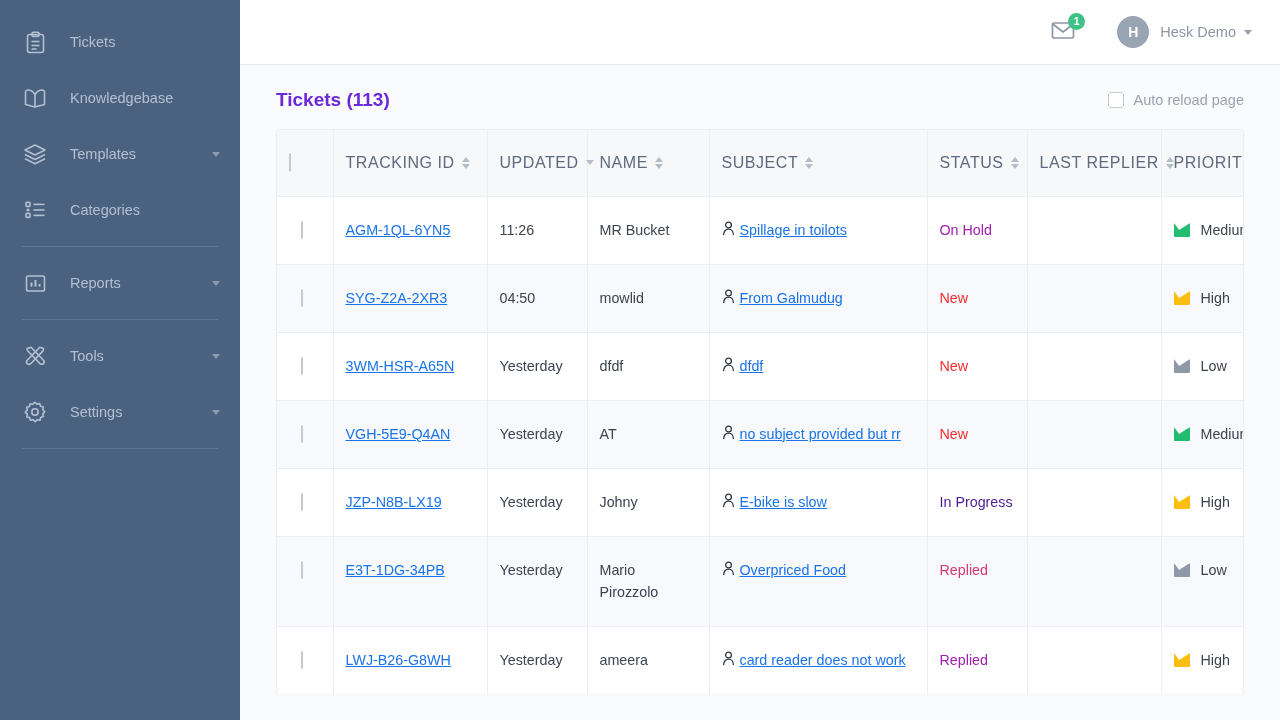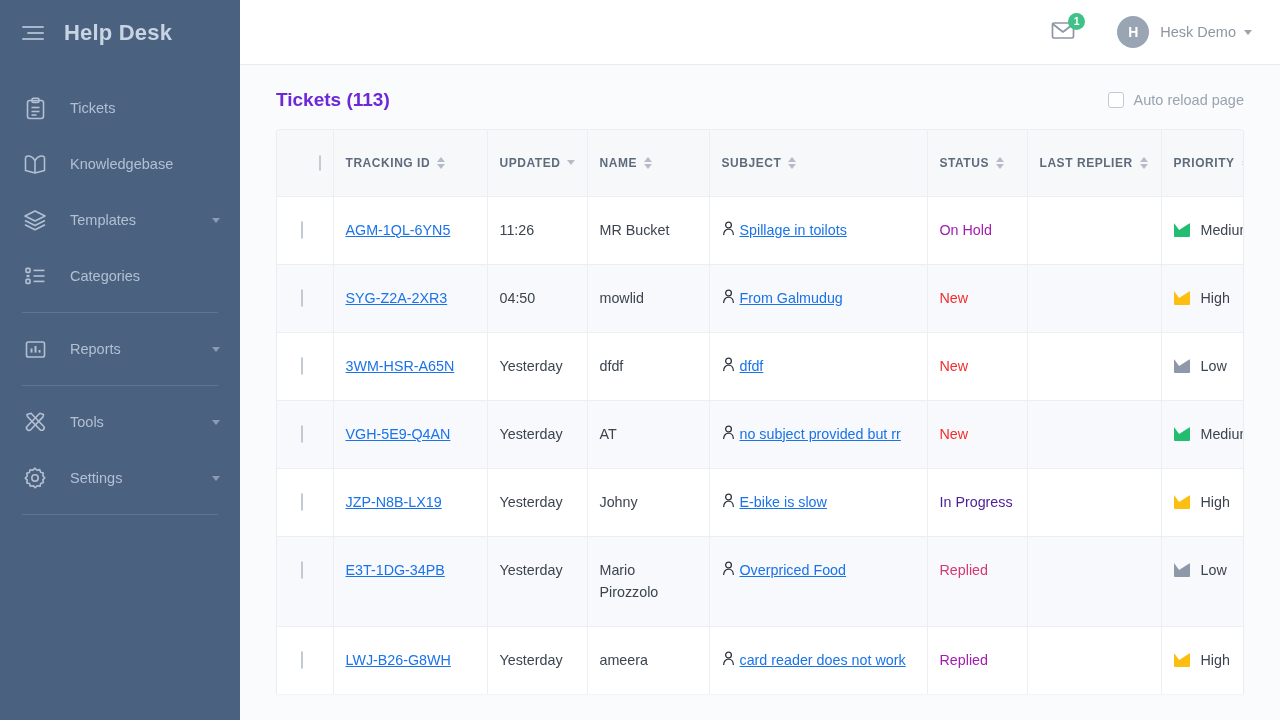--- a/index.html
+++ b/index.html
@@ -142,22 +142,22 @@
     border: 1px solid #eceef1;
     border-bottom: none;
     border-radius: 4px 4px 0 0;
     box-shadow: 0 1px 2px rgba(30,40,60,.04);
     overflow: hidden;
   }
   table { width: 100%; border-collapse: collapse; table-layout: fixed; }
 
   thead tr { background: #f7f8fa; height: 66px; }
   thead th {
-    text-align: right; vertical-align: middle;
-    font-size: 12px; font-weight: bold;
+    text-align: left; vertical-align: middle;
+    font-size: 16px; font-weight: normal;
     color: #5e6b7e; letter-spacing: .55px;
     border-right: 1px solid #eceef1;
     padding: 0 12px;
     white-space: nowrap;
   }
   thead th:last-child { border-right: none; }
   .th-inner { display: flex; align-items: center; gap: 7px; }
 
   .sorter { display: inline-flex; flex-direction: column; gap: 2.5px; }
   .sorter i {
@@ -216,28 +216,20 @@
     transform: rotate(180deg);
     border-radius: 1px;
   }
 </style>
 </head>
 <body>
 
 <div class="app">
 
   <aside class="sidebar">
-    <div class="sidebar-head">
-      <span class="collapse-icon">
-        <i></i>
-          <i></i>
-          <i></i>
-      </span>
-      <span class="brand">Help Desk</span>
-    </div>
 
     <nav class="nav">
 
       <div class="nav-group">
 
         <div class="nav-item">
           <span class="nav-ico">
             <svg width="21" height="23" viewBox="0 0 21 23" fill="none" stroke="#b3c0d2" stroke-width="1.6">
               <rect x="2.5" y="3.5" width="16" height="18" rx="2.2"></rect>
               <rect x="7" y="1.2" width="7" height="4.2" rx="1.2"></rect>

